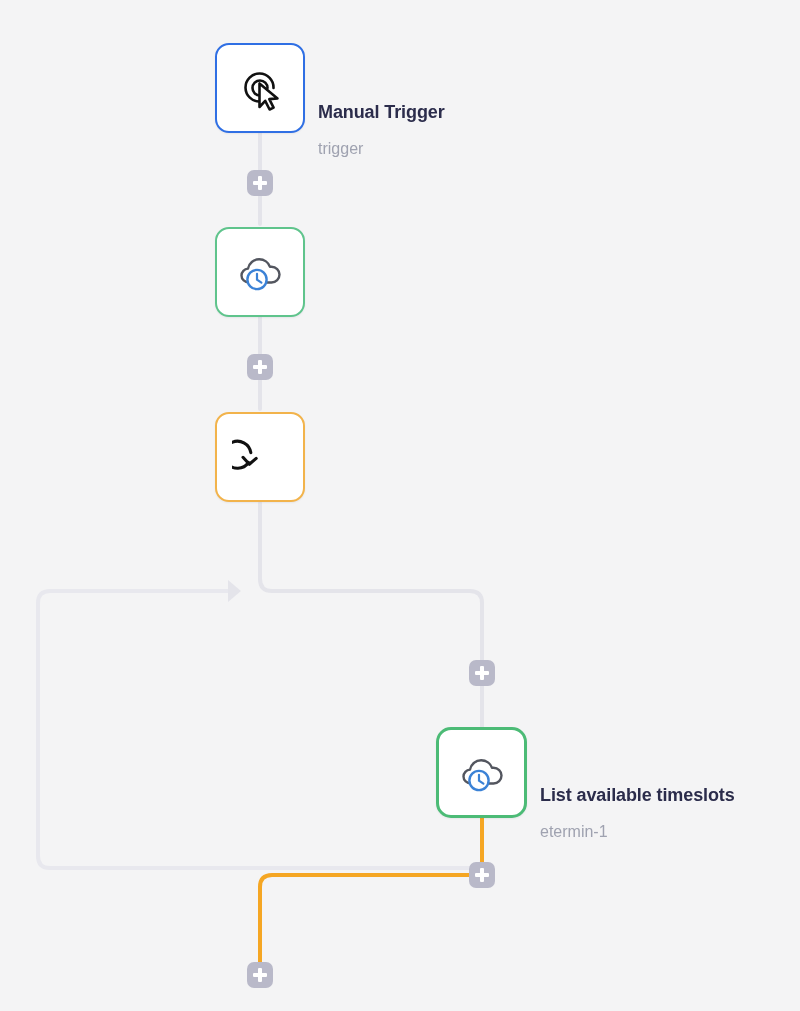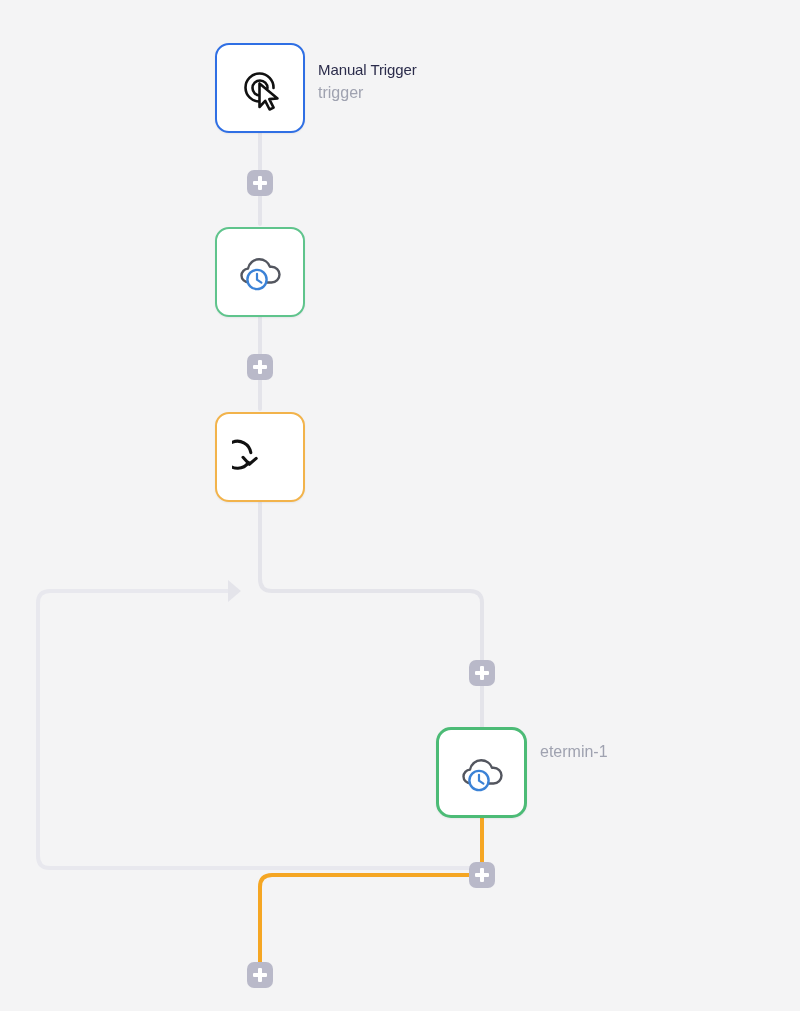--- a/index.html
+++ b/index.html
@@ -49,32 +49,33 @@
   .node-loop     { border: 2px solid #f2b34b; }
   .node-selected { border: 3px solid #4cbb76; border-radius: 15px; }
 
   
   .node-label {
     position: absolute;
     user-select: none;
     white-space: nowrap;
   }
   .node-title {
-    font-size: 15px;
-    font-weight: 400;
+    font-size: 18px;
+    font-weight: 700;
     color: #2b2c4b;
     letter-spacing: -0.1px;
     line-height: 24px;
+    margin-top: 42px;
   }
   .node-subtitle {
     font-size: 16px;
     font-weight: 400;
     color: #9fa2b0;
     line-height: 22px;
-    margin-top: 0;
+    margin-top: 14px;
   }
 
   
   .plus-btn {
     position: absolute;
     width: 26px;
     height: 26px;
     border-radius: 7px;
     background: #b9b9c9;
     cursor: pointer;
@@ -167,20 +168,21 @@
     <svg class="glyph" viewBox="0 0 56 56">
       <path d="M17 38.5 C12.8 38.5 9.5 35.4 9.5 31.5 C9.5 27.9 12.3 24.9 16 24.6
                C16.9 19.3 21.6 15.3 27.2 15.3 C32.2 15.3 36.5 18.5 38 22.9
                C38.5 22.8 39 22.8 39.5 22.8 C44 22.8 47.5 26.3 47.5 30.6
                C47.5 34.9 44 38.5 39.5 38.5 Z" fill="#ffffff" stroke="#53565f" stroke-width="2.4" stroke-linejoin="round"></path>
       <circle cx="25" cy="35.5" r="9.6" fill="#ffffff" stroke="#3b82d6" stroke-width="2.4"></circle>
       <path d="M25 29.8 L25 35.6 L29.4 38.6" fill="none" stroke="#3b82d6" stroke-width="2.2" stroke-linecap="round"></path>
     </svg>
   </div>
   <div class="node-label" style="left:540px; top:741px;">
+    <div class="node-title">List available timeslots</div>
     <div class="node-subtitle">etermin-1</div>
   </div>
 
   <button class="plus-btn" style="left:469px; top:862px;"></button>
 
   <button class="plus-btn" style="left:247px; top:962px;"></button>
 
 </div>
 
 </body></html>

